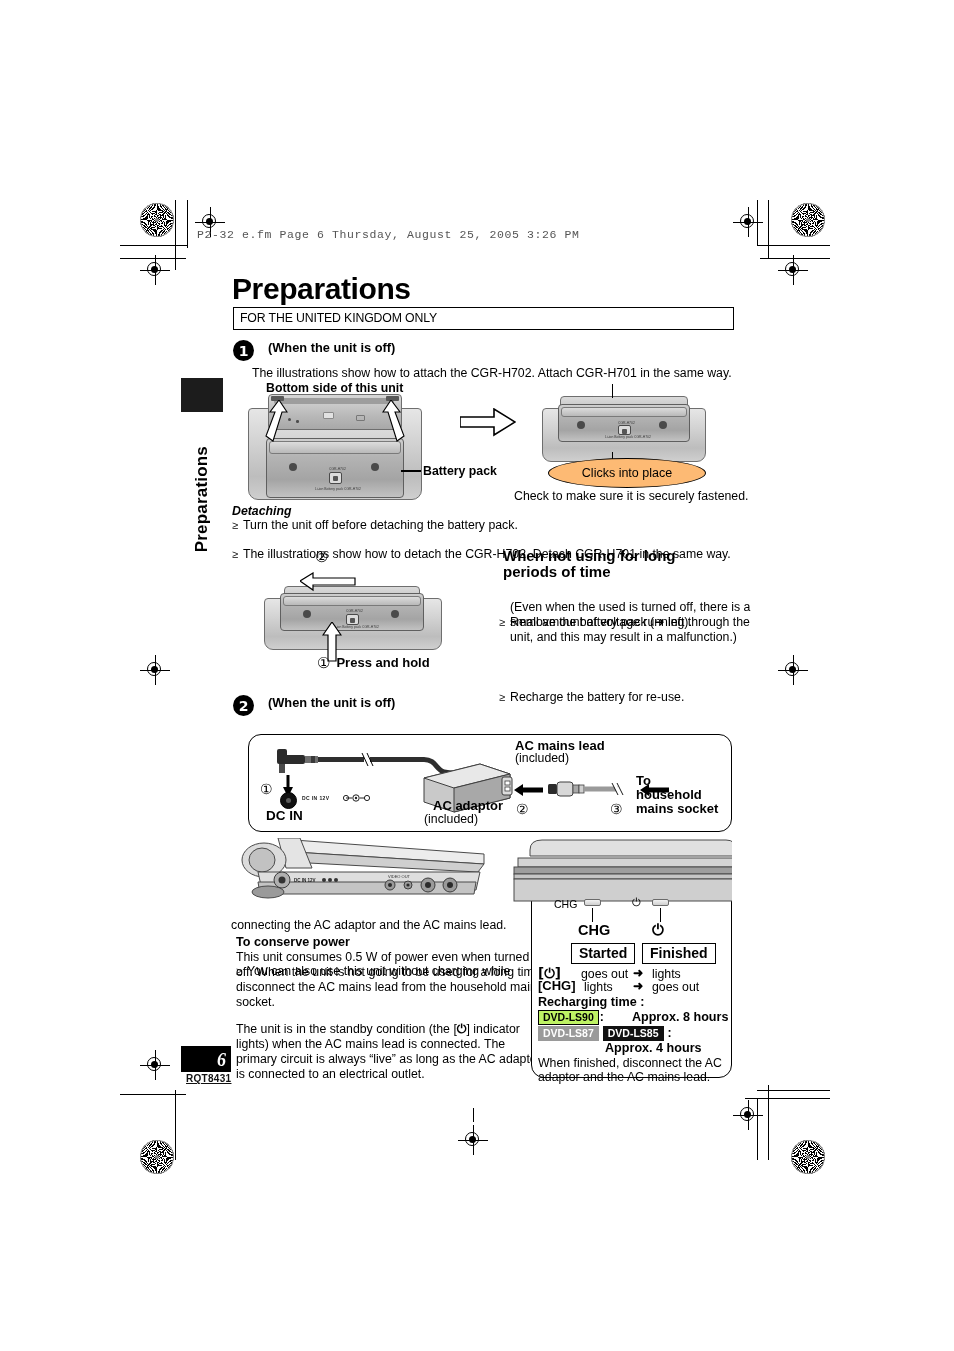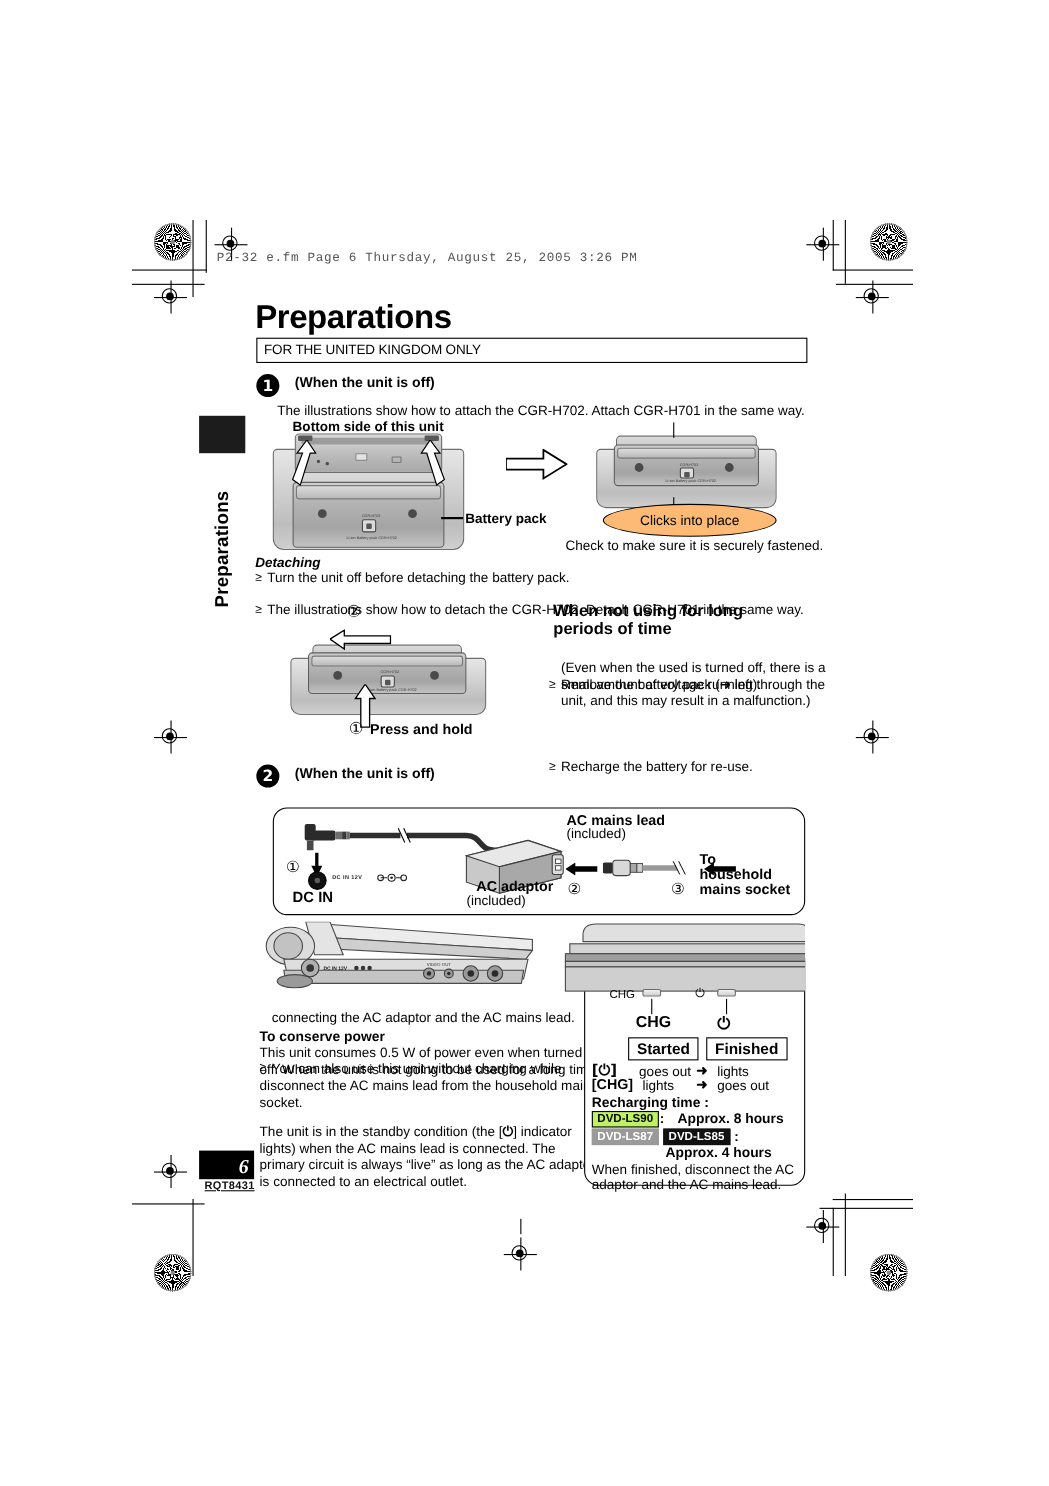--- a/index.html
+++ b/index.html
@@ -435,21 +435,21 @@
     <circle cx="170" cy="47" r="4" fill="#9a9a9a" stroke="#3d3d3d" stroke-width="1"></circle>
       <circle cx="170" cy="47" r="1.6" fill="#2b2b2b"></circle>
     <circle cx="190" cy="47" r="7" fill="#9a9a9a" stroke="#3d3d3d" stroke-width="1"></circle>
       <circle cx="190" cy="47" r="3" fill="#2b2b2b"></circle>
     <circle cx="212" cy="47" r="7" fill="#9a9a9a" stroke="#3d3d3d" stroke-width="1"></circle>
       <circle cx="212" cy="47" r="3" fill="#2b2b2b"></circle>
   </svg>
 </div>
 
 <div class="abs body-txt bul" style="left:236px;top:904px;">You can also use this unit without charging while</div>
-<div class="abs body-txt" style="left:247px;top:918px;">connecting the AC adaptor and the AC mains lead.</div>
+<div class="abs body-txt" style="left:231px;top:918px;">connecting the AC adaptor and the AC mains lead.</div>
 
 <div class="abs body-txt bold" style="left:236px;top:935px;font-size:12.6px;">To conserve power</div>
 <div class="abs body-txt" style="left:236px;top:950px;">This unit consumes 0.5 W of power even when turned</div>
 <div class="abs body-txt" style="left:236px;top:965px;">off. When the unit is not going to be used for a long time,</div>
 <div class="abs body-txt" style="left:236px;top:980px;">disconnect the AC mains lead from the household mains</div>
 <div class="abs body-txt" style="left:236px;top:995px;">socket.</div>
 
 <div class="abs body-txt" style="left:236px;top:1022px;white-space:nowrap;">
   <span>The unit is in the standby condition (the [</span><span class="pwr-sym" style="font-weight:bold;">⏻</span><span>] indicator</span>
 </div>
@@ -494,21 +494,21 @@
 <div class="abs bold" style="left:538px;top:978px;font-size:13px;">[CHG]</div>
 <div class="abs body-txt" style="left:584px;top:980px;">lights</div>
 <div class="abs body-txt bold" style="left:633px;top:979px;">➜</div>
 <div class="abs body-txt" style="left:652px;top:980px;">goes out</div>
 
 <div class="abs body-txt bold" style="left:538px;top:995px;font-size:12.6px;">Recharging time :</div>
 
 <div class="abs" style="left:538px;top:1010px;display:flex;align-items:center;">
   <span class="modeltag plain">DVD-LS90</span>
   <span class="body-txt bold" style="margin-left:1px;">:</span>
-  <span class="body-txt bold" style="margin-left:12px;font-size:12.6px;">Approx. 8 hours</span>
+  <span class="body-txt bold" style="margin-left:28px;font-size:12.6px;">Approx. 8 hours</span>
 </div>
 
 <div class="abs" style="left:538px;top:1026px;display:flex;align-items:center;gap:4px;">
   <span class="modeltag gray">DVD-LS87</span>
   <span class="modeltag black">DVD-LS85</span>
   <span class="body-txt bold">:</span>
 </div>
 <div class="abs body-txt bold" style="left:605px;top:1041px;font-size:12.6px;">Approx. 4 hours</div>
 
 <div class="abs body-txt" style="left:538px;top:1056px;">When finished, disconnect the AC</div>

